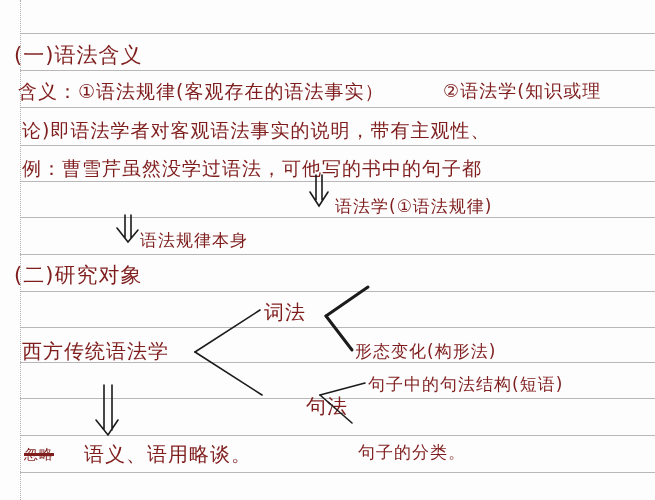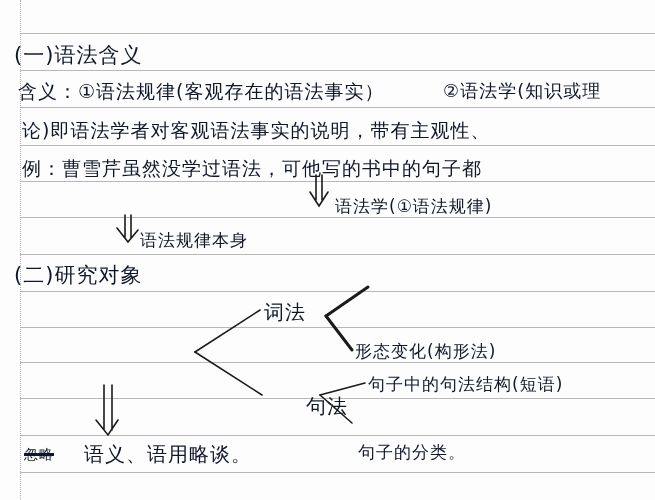--- a/index.html
+++ b/index.html
@@ -1,21 +1,21 @@
 <!DOCTYPE html>
 <html><head>
 <meta charset="utf-8">
 <style>
   html, body { margin:0; padding:0; }
   body { width:655px; height:500px; background:#ffffff; position:relative; overflow:hidden;
          font-family: "DejaVu Sans", sans-serif; color:#1a1a1a; }
   .page { position:absolute; left:0; top:0; width:655px; height:500px; background:#fdfdfd; }
   .rule { position:absolute; left:20px; width:635px; height:1px; background:#9a9a9a; opacity:0.7; }
   .margin { position:absolute; left:20px; top:0; width:0; height:500px; border-left:1px dotted #b0b0b0; }
-  .t { position:absolute; white-space:nowrap; font-size:20px; line-height:22px; color:#0f172a;
+  .t { position:absolute; white-space:nowrap; font-size:20px; line-height:22px; color:#7f1d1d;
        font-family: "DejaVu Sans", sans-serif; letter-spacing:1px; }
   .h { font-size:21px; }
   .small { font-size:17px; }
   .strike { text-decoration: line-through; text-decoration-thickness:3px; }
   svg.lines { position:absolute; left:0; top:0; width:655px; height:500px; pointer-events:none; }
 </style>
 </head>
 <body>
 
 <div class="page">
@@ -36,20 +36,21 @@
 
   <div class="t h" style="left:14px; top:44px;">(一)语法含义</div>
   <div class="t" style="left:18px; top:80px; font-size:19px;">含义：①语法规律(客观存在的语法事实）</div>
   <div class="t" style="left:443px; top:80px; font-size:18px;">②语法学(知识或理</div>
   <div class="t" style="left:22px; top:119px; font-size:19px;text-align:center;">论)即语法学者对客观语法事实的说明，带有主观性、</div>
   <div class="t" style="left:22px; top:157px; font-size:19px;">例：曹雪芹虽然没学过语法，可他写的书中的句子都</div>
   <div class="t small" style="left:335px; top:195px;">语法学(①语法规律)</div>
   <div class="t small" style="left:140px; top:229px;">语法规律本身</div>
 
   <div class="t h" style="left:14px; top:264px;">(二)研究对象</div>
+  <div class="t" style="left:22px; top:340px;">西方传统语法学</div>
 
   <div class="t" style="left:264px; top:301px;">词法</div>
   <div class="t small" style="left:355px; top:340px;">形态变化(构形法)</div>
 
   <div class="t" style="left:266px; top:395px;margin-left:40px;">句法</div>
   <div class="t small" style="left:368px; top:373px;">句子中的句法结构(短语)</div>
   <div class="t small" style="left:358px; top:409px;margin-top:32px;">句子的分类。</div>
 
   <div class="t strike" style="left:24px; top:443px; font-size:14px;">忽略</div>
   <div class="t" style="left:84px; top:443px;">语义、语用略谈。</div>

